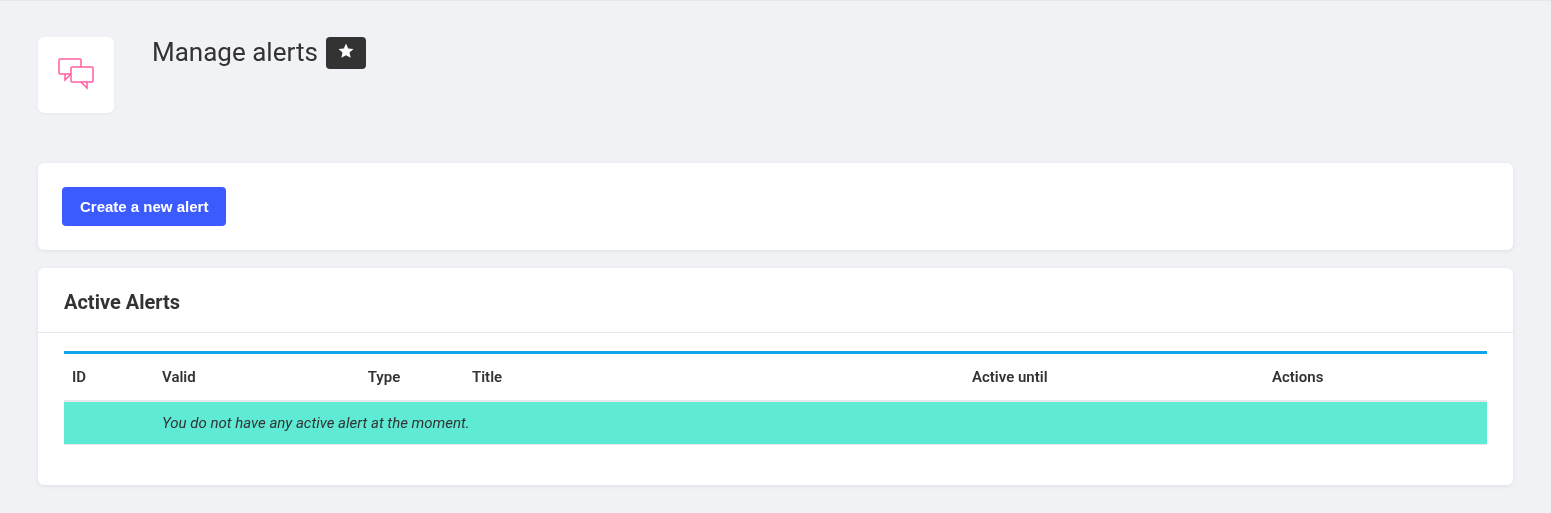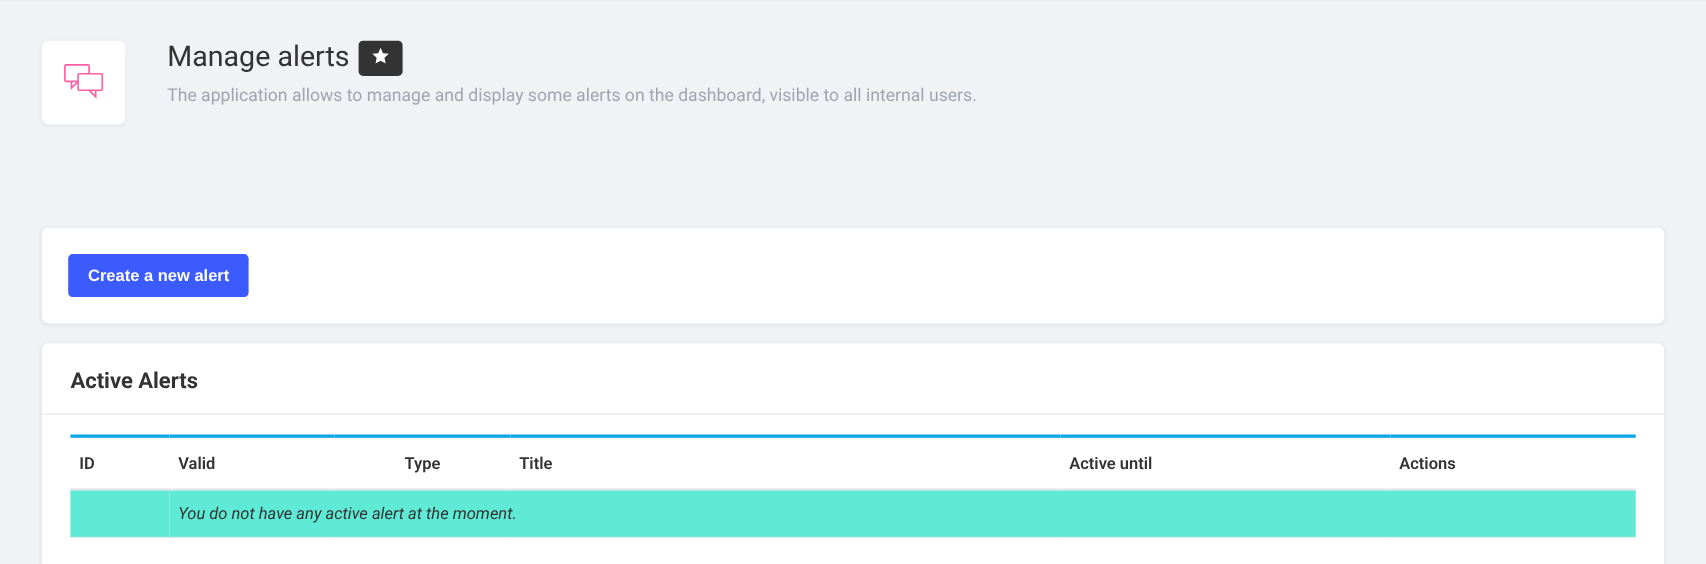--- a/index.html
+++ b/index.html
@@ -62,21 +62,20 @@
       padding: 0 38px 38px 38px;
     }
     .card {
       background-color: #ffffff;
       border-radius: 6px;
       box-shadow: 0 1px 4px rgba(0,0,0,0.08);
       margin-bottom: 18px;
     }
     .action-card {
       padding: 24px;
-      margin-top: 44px;
     }
     .btn-primary {
       background-color: #3b5bff;
       color: #ffffff;
       border: none;
       padding: 11px 18px;
       font-size: 15px;
       font-weight: 600;
       border-radius: 4px;
       cursor: pointer;
@@ -144,21 +143,20 @@
     <div class="title-row">
       <h1 class="page-title">Manage alerts</h1>
       <span class="star-badge">
         <span>
           <svg width="18" height="18" viewBox="0 0 24 24" fill="#ffffff">
             <path d="M12 2 L14.9 8.6 L22 9.3 L16.7 14.1 L18.2 21.1 L12 17.6 L5.8 21.1 L7.3 14.1 L2 9.3 L9.1 8.6 Z"></path>
           </svg>
         </span>
       </span>
     </div>
-    <p class="page-description">The application allows to manage and display some alerts on the dashboard, visible to all internal users.</p>
   </div>
 </div>
 
 <div class="content-area">
 
   <div class="card action-card">
     <button class="btn-primary">Create a new alert</button>
   </div>
 
   <div class="card table-card">

